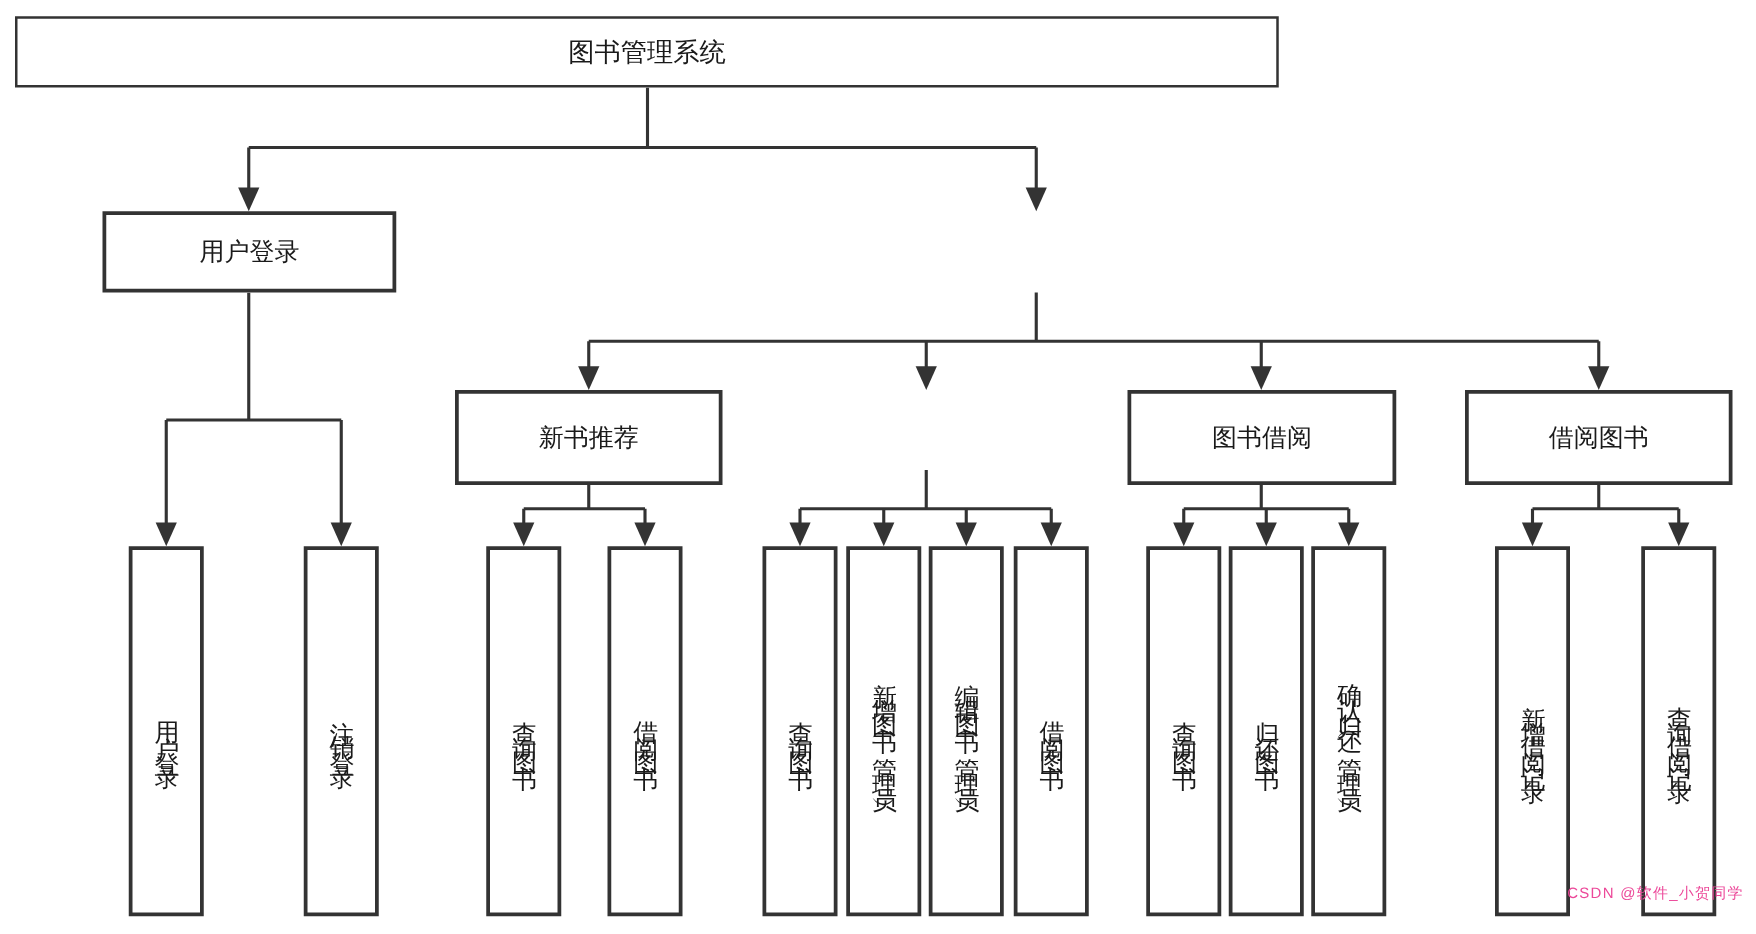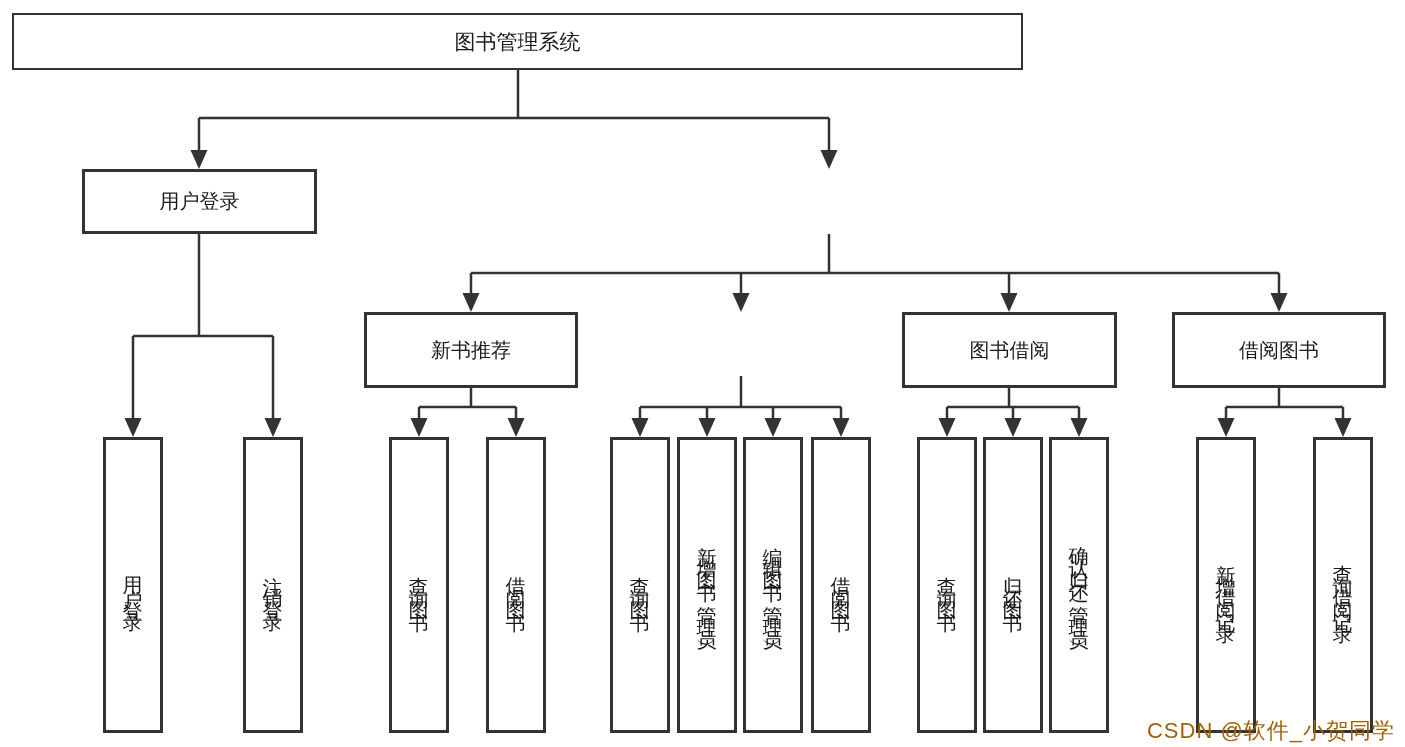--- a/index.html
+++ b/index.html
@@ -18,22 +18,22 @@
   }
   .l1 { left:12px; top:13px; width:1011px; height:57px; border-width:2px; font-size:21px; }
   .l2 { top:169px; width:235px; height:65px; }
   .l3 { top:312px; width:214px; height:76px; }
   .leaf { top:437px; width:60px; height:296px; }
   .leaf .v {
     writing-mode:vertical-lr; text-orientation:mixed;
     letter-spacing:12px; line-height:1; white-space:nowrap;
   }
   .watermark {
-    position:absolute; right:10px; bottom:1px;
-    color:#a16207; font-size:22px; letter-spacing:1px; z-index:10;
+    position:absolute; right:10px; bottom:24px;
+    color:#ec4899; font-size:12px; letter-spacing:1px; z-index:10;
   }
 </style>
 </head>
 <body>
 
 <div class="canvas">
 
   <svg class="wires" width="1405" height="747" viewBox="0 0 1405 747" stroke="#333333" stroke-width="2.5" fill="#333333">
 
     <g>

